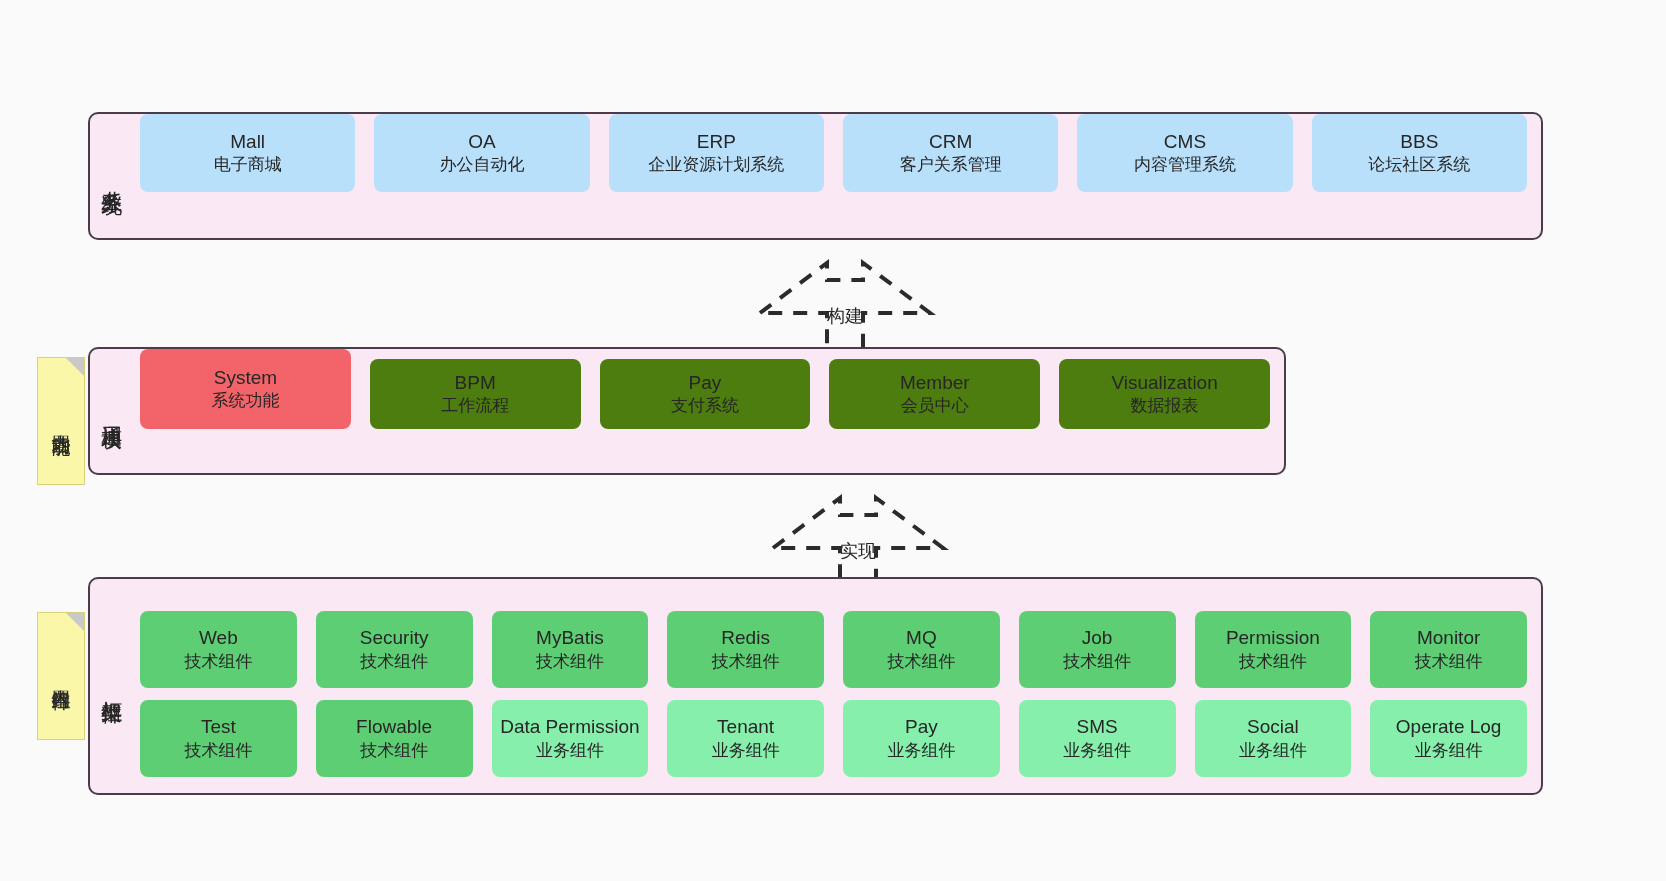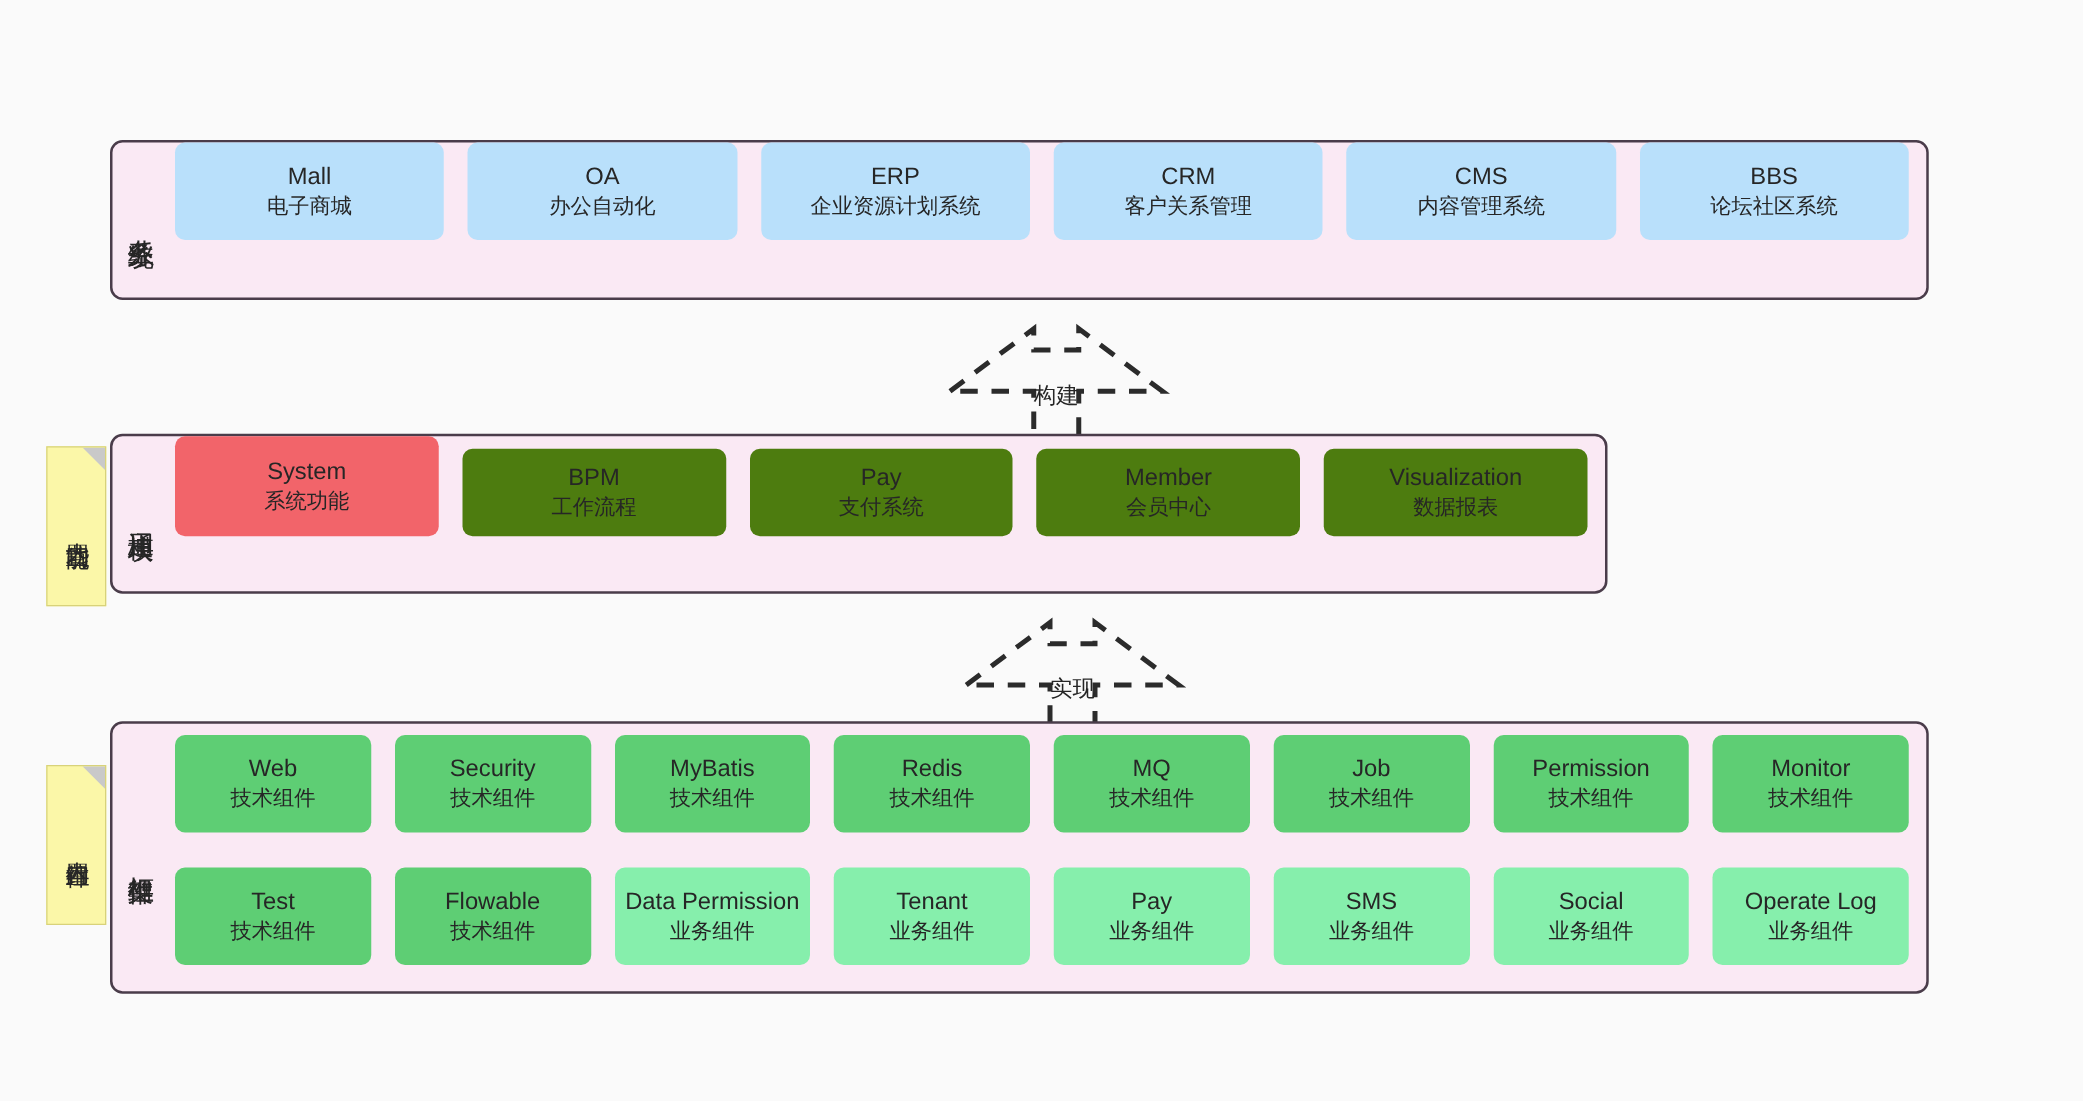--- a/index.html
+++ b/index.html
@@ -91,21 +91,21 @@
   .card.blue { background: #b9e0fb; }
 
   
   #layer-common { left: 88px; top: 347px; width: 1198px; height: 128px; }
   #layer-common .card-row { height: 80px; }
   .card.red-strong { background: #f2646a; }
   .card.red-soft { background: #4d7c0f; margin-top: 10px; }
 
   
   #layer-framework { left: 88px; top: 577px; width: 1455px; height: 218px; }
-  #layer-framework .layer-body { gap: 28px; padding-top: 9px; padding-bottom: 16px; }
+  #layer-framework .layer-body { gap: 12px; padding-top: 32px; padding-bottom: 16px; }
   #layer-framework .card-row { height: 78px; }
   .card.green-strong { background: #5ece74; }
   .card.green-soft { background: #86efac; }
 
   
   .note {
     position: absolute;
     box-sizing: border-box;
     width: 48px;
     background: #fbf7a8;

